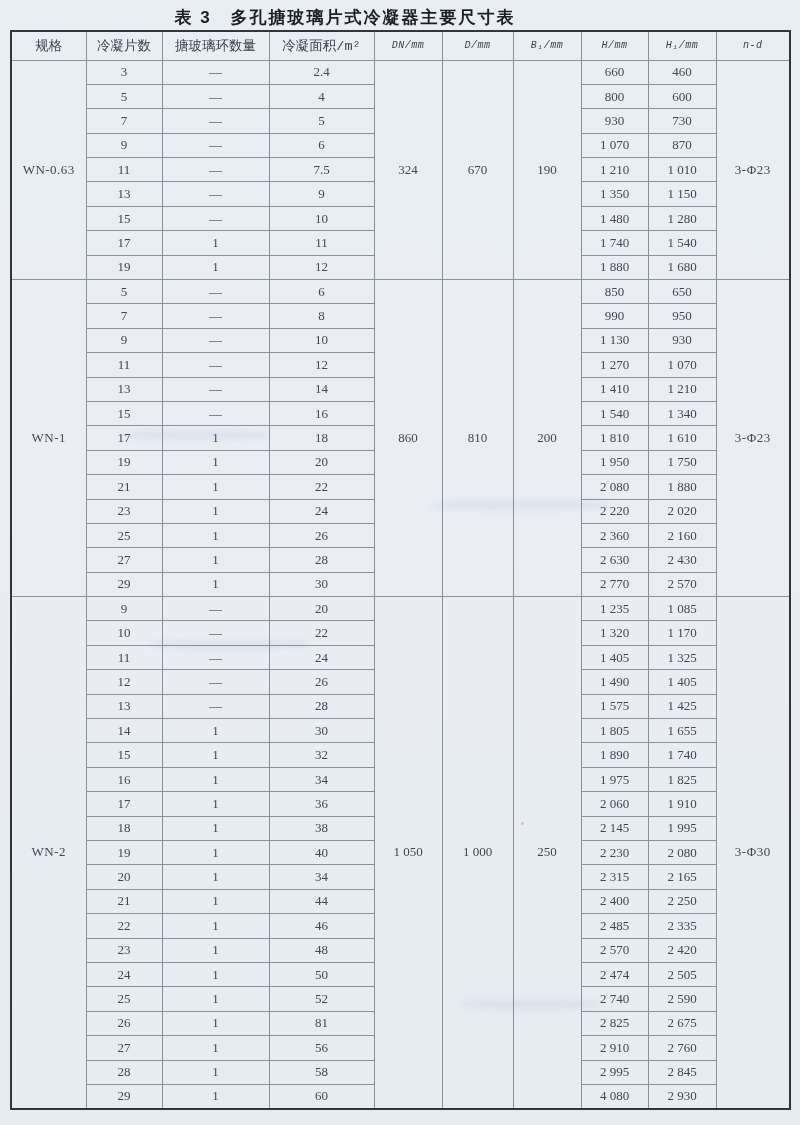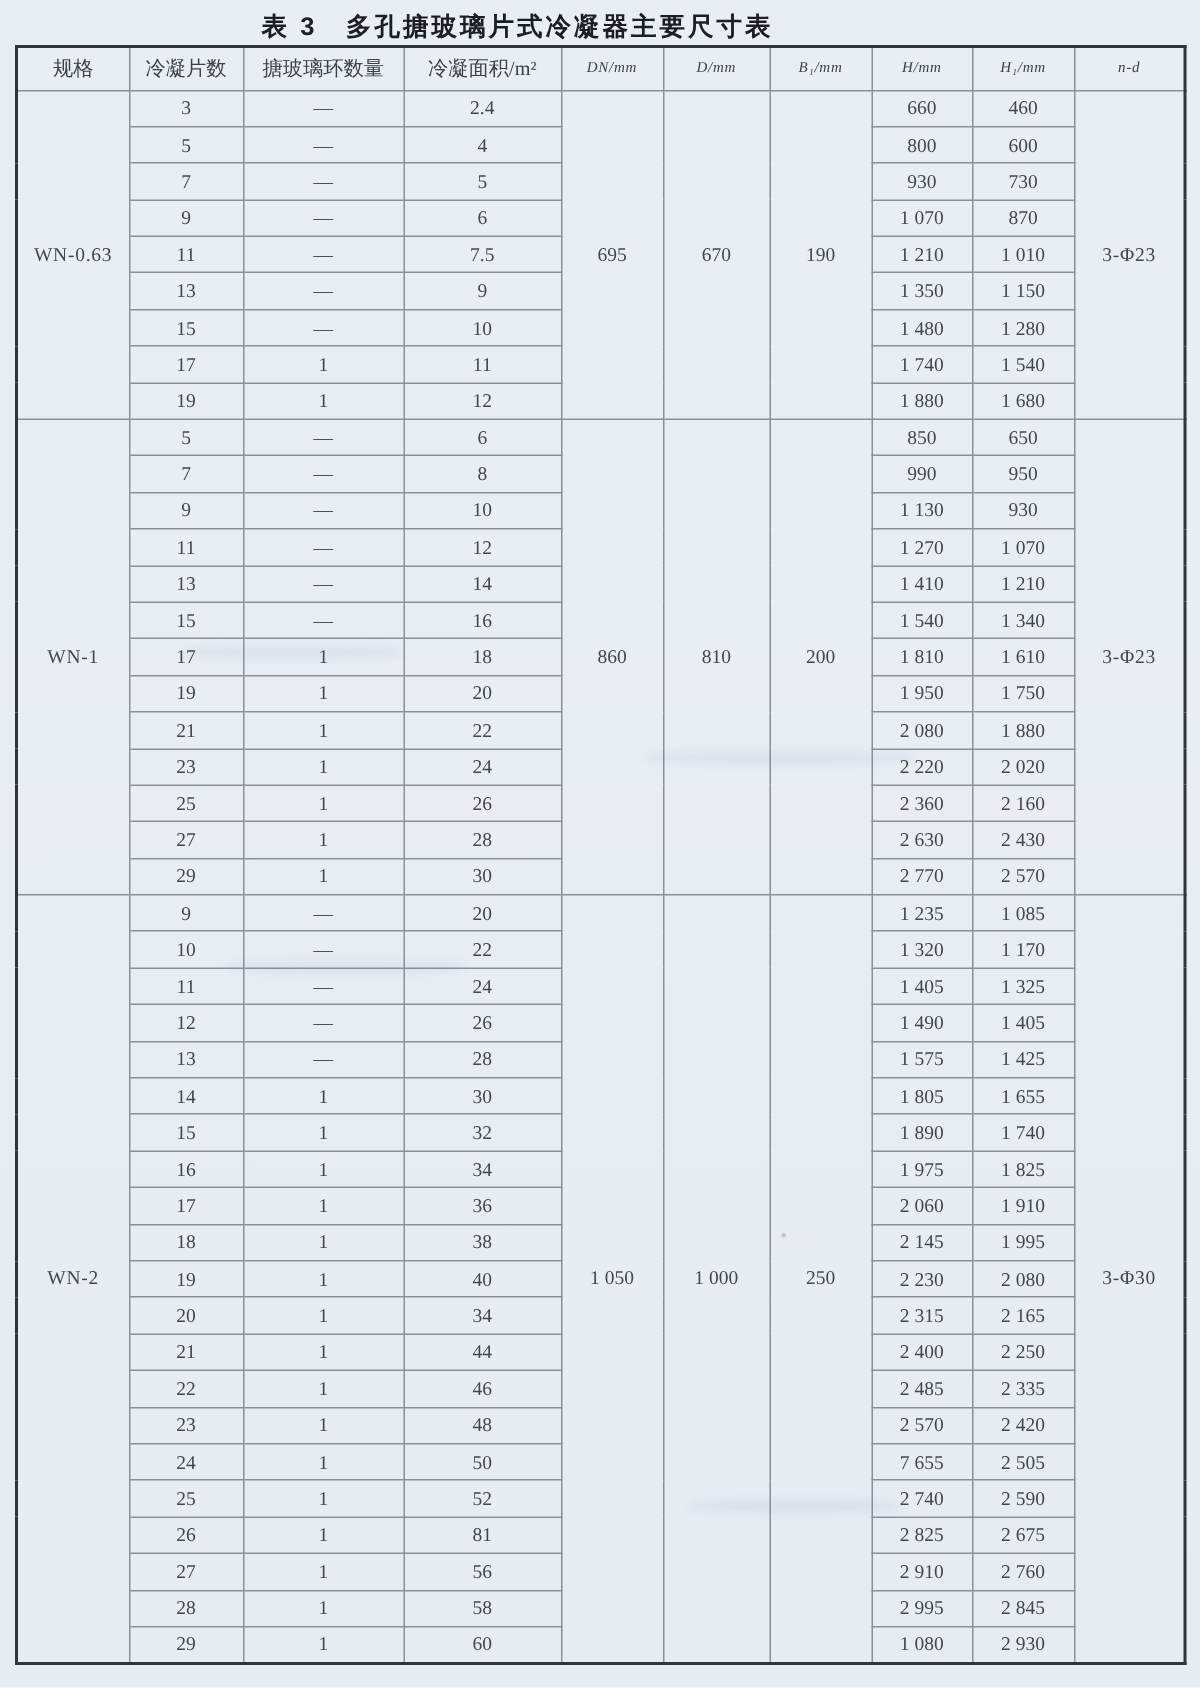--- a/index.html
+++ b/index.html
@@ -20,21 +20,21 @@
     background:transparent;
   }
   .dim-table th,.dim-table td{
     border:1px solid #8a8f99;
     text-align:center;vertical-align:middle;
     color:#43464f;padding:0;overflow:hidden;white-space:nowrap;
   }
   .dim-table thead tr{height:29px;}
   .dim-table thead th{
     font-weight:normal;font-size:13.5px;color:#3d4049;
-    font-family:Liberation Serif, serif;
+    font-family:Liberation Mono, monospace;
   }
   .dim-table thead th.var{font-style:italic;font-size:10px;letter-spacing:0.5px;}
   .dim-table tbody tr{height:24.4px;}
   .dim-table tbody td{font-size:13px;}
   td.cell-spec,td.cell-nd{font-size:13.5px;letter-spacing:0.5px;margin-top:32px;}
   td.cell-dn,td.cell-d,td.cell-b1{font-size:13px;}
   
   .scan-smudge{position:absolute;filter:blur(3px);opacity:0.10;pointer-events:none;
     background:#6d7fae;border-radius:40%;}
   .scan-dot{position:absolute;width:3px;height:3px;border-radius:50%;
@@ -71,21 +71,21 @@
       <th class="var">H₁/mm</th>
       <th class="var">n-d</th>
     </tr>
   </thead>
   <tbody id="table-body">
       <tr>
         <td class="cell-spec" rowspan="9">WN-0.63</td>
         <td class="cell-plate-count">3</td>
         <td class="cell-ring-count">—</td>
         <td class="cell-area">2.4</td>
-        <td class="cell-dn" rowspan="9">695</td>
+        <td class="cell-dn" rowspan="9">324</td>
         <td class="cell-d" rowspan="9">670</td>
         <td class="cell-b1" rowspan="9">190</td>
         <td class="cell-h">660</td>
         <td class="cell-h1">460</td>
         <td class="cell-nd" rowspan="9">3-Φ23</td>
       </tr>
       <tr>
         <td class="cell-plate-count">5</td>
         <td class="cell-ring-count">—</td>
         <td class="cell-area">4</td>
@@ -344,21 +344,21 @@
         <td class="cell-plate-count">23</td>
         <td class="cell-ring-count">1</td>
         <td class="cell-area">48</td>
         <td class="cell-h">2 570</td>
         <td class="cell-h1">2 420</td>
       </tr>
       <tr>
         <td class="cell-plate-count">24</td>
         <td class="cell-ring-count">1</td>
         <td class="cell-area">50</td>
-        <td class="cell-h">7 655</td>
+        <td class="cell-h">2 474</td>
         <td class="cell-h1">2 505</td>
       </tr>
       <tr>
         <td class="cell-plate-count">25</td>
         <td class="cell-ring-count">1</td>
         <td class="cell-area">52</td>
         <td class="cell-h">2 740</td>
         <td class="cell-h1">2 590</td>
       </tr>
       <tr>
@@ -379,21 +379,21 @@
         <td class="cell-plate-count">28</td>
         <td class="cell-ring-count">1</td>
         <td class="cell-area">58</td>
         <td class="cell-h">2 995</td>
         <td class="cell-h1">2 845</td>
       </tr>
       <tr>
         <td class="cell-plate-count">29</td>
         <td class="cell-ring-count">1</td>
         <td class="cell-area">60</td>
-        <td class="cell-h">1 080</td>
+        <td class="cell-h">4 080</td>
         <td class="cell-h1">2 930</td>
       </tr>
     </tbody>
 </table>
 
 <div class="scan-smudge" style="left:120px;top:430px;width:150px;height:10px;"></div>
 <div class="scan-smudge" style="left:430px;top:500px;width:180px;height:10px;"></div>
 <div class="scan-smudge" style="left:150px;top:640px;width:160px;height:9px;"></div>
 <div class="scan-smudge" style="left:460px;top:1000px;width:140px;height:9px;"></div>
 <div class="scan-dot" style="left:521px;top:822px;"></div>

